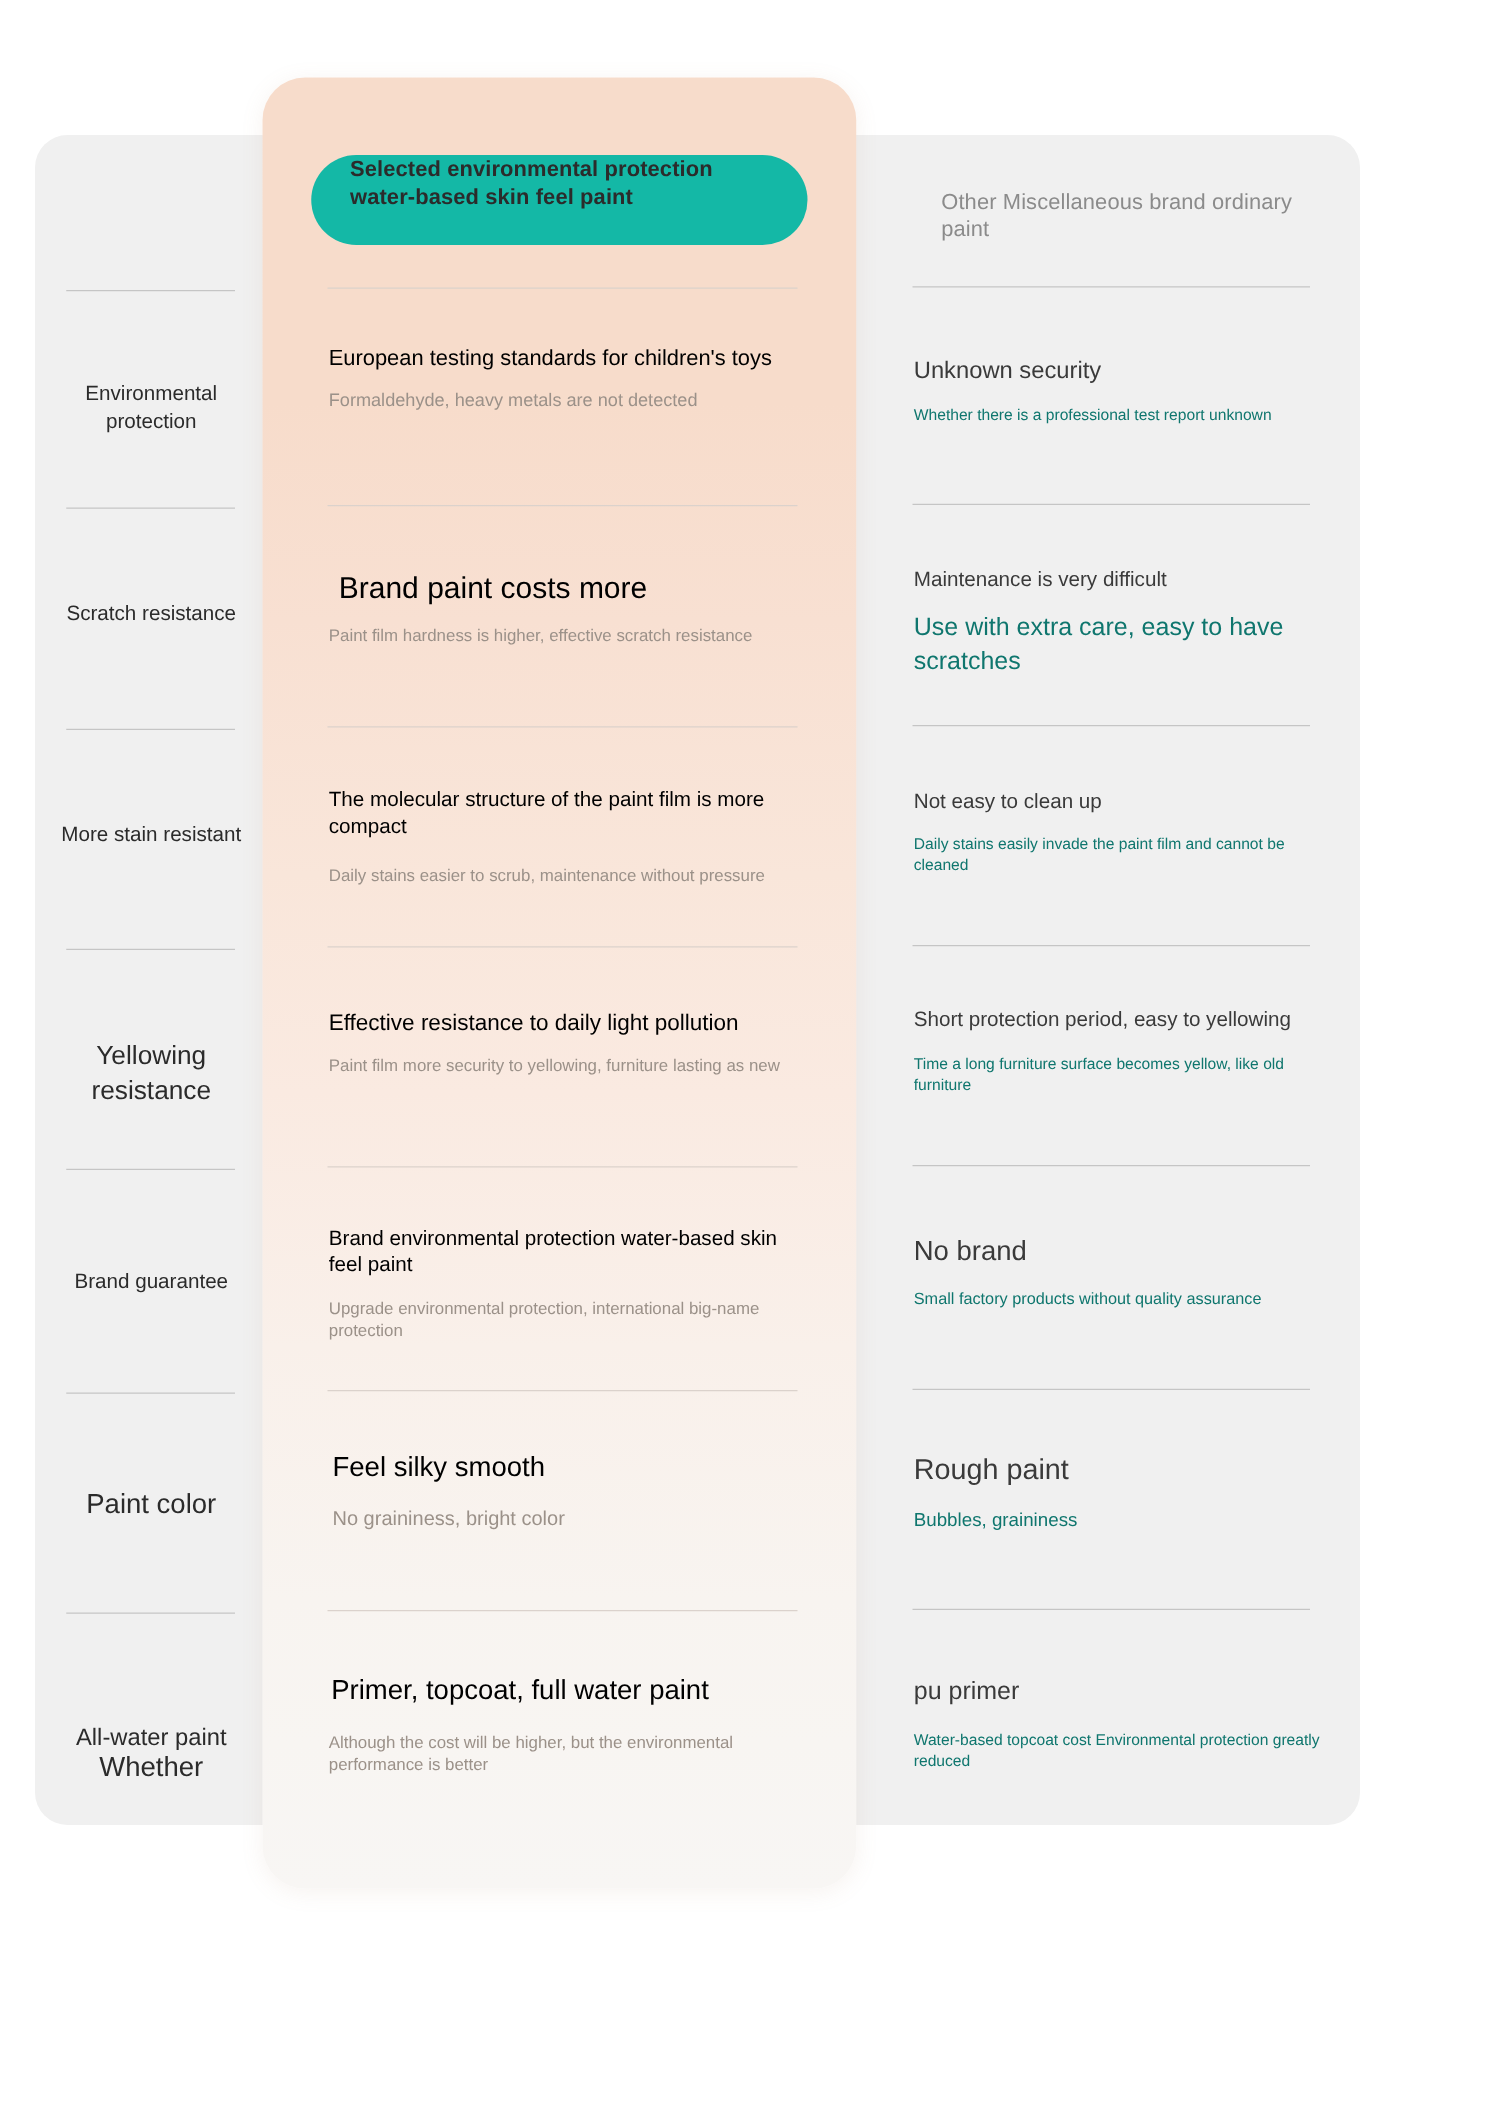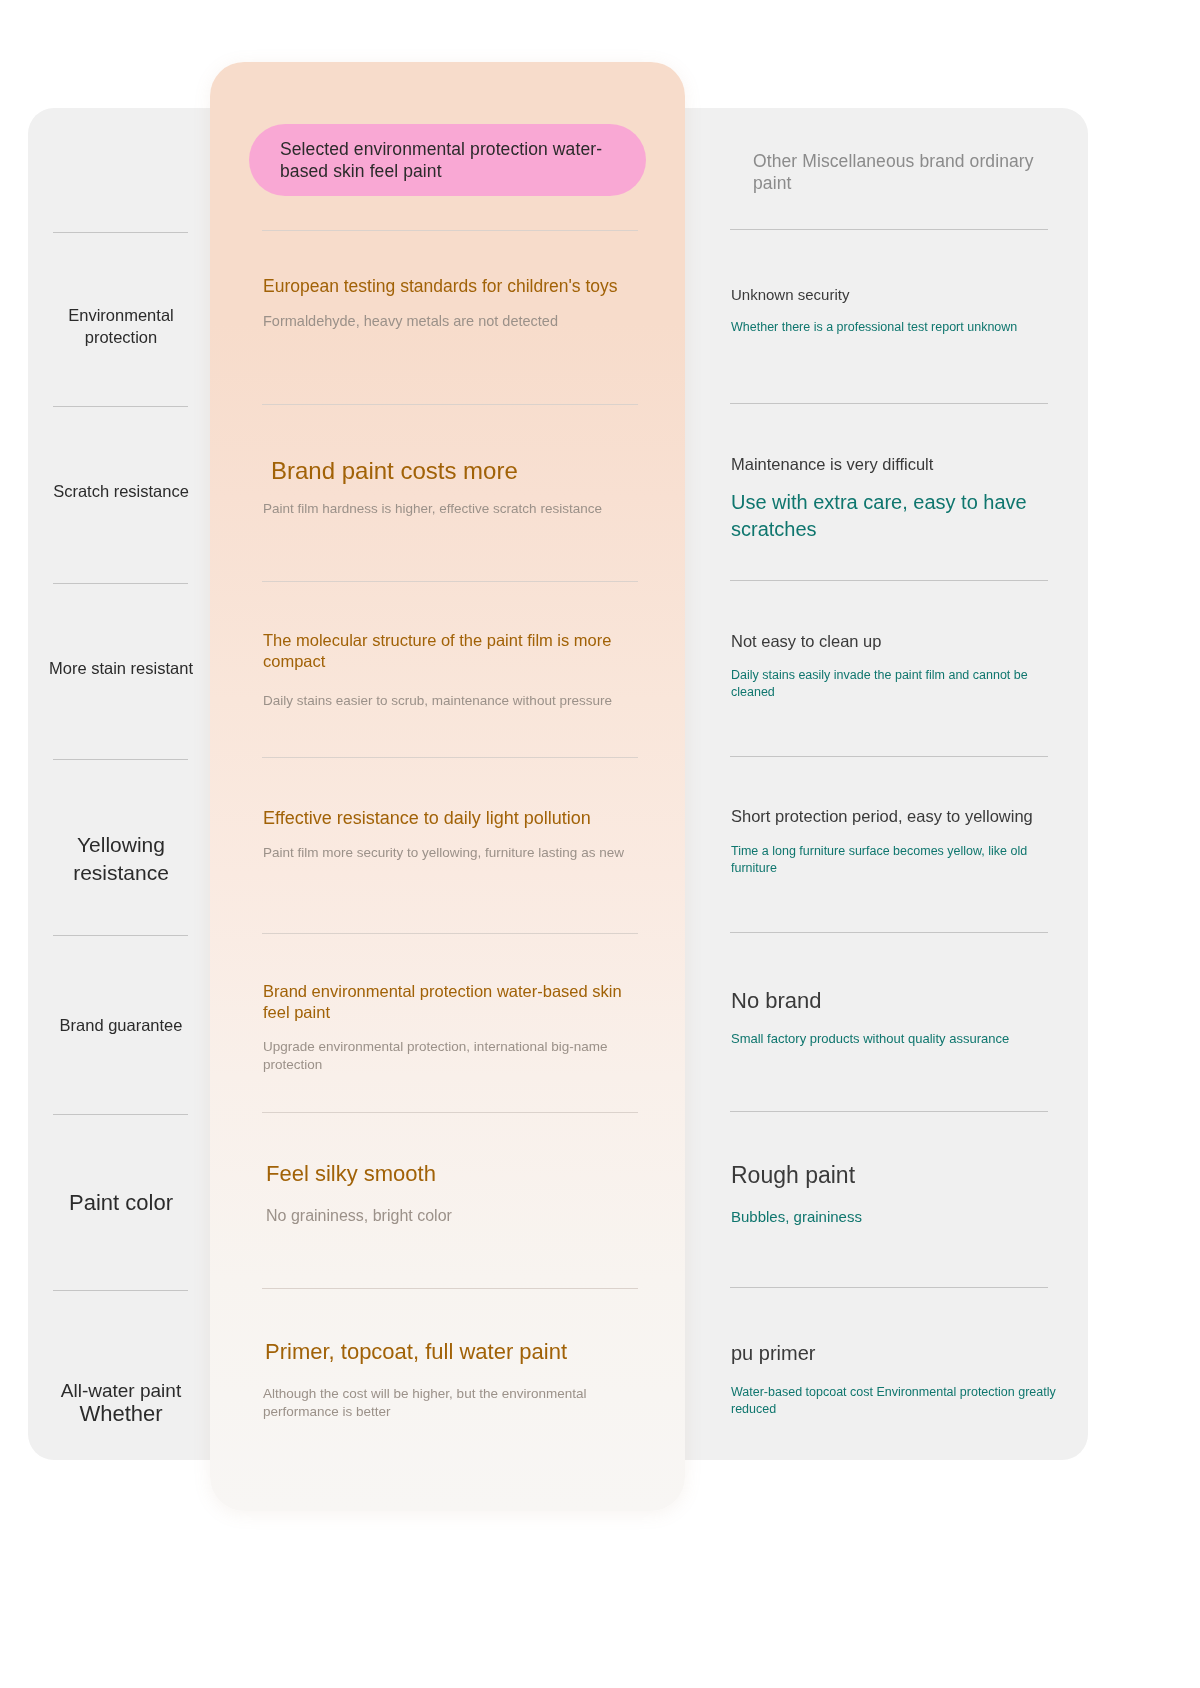--- a/index.html
+++ b/index.html
@@ -52,25 +52,25 @@
     box-shadow: 0 3px 18px rgba(180,140,110,0.10);
   }
 
   
   .header-pill {
     position: absolute;
     left: 249px;
     top: 124px;
     width: 397px;
     height: 72px;
-    background: #f9a8d4;
+    background: #14b8a6;
     border-radius: 36px;
     display: flex;
-    align-items: center;
     padding: 0 0 0 31px;
+    font-weight: bold;
   }
   .header-pill-text {
     font-size: 17.5px;
     line-height: 1.28;
     color: #2b2b2b;
     letter-spacing: 0.1px;
     max-width: 330px;
   }
 
   .right-header {
@@ -103,21 +103,21 @@
     line-height: 1.32;
   }
 
   
   .cell-mid {
     position: absolute;
     left: 263px;
     width: 378px;
   }
   .cell-mid .title {
-    color: #a16207;
+    color: #000000;
     line-height: 1.3;
   }
   .cell-mid .desc {
     color: #9b9189;
     line-height: 1.34;
   }
 
   
   .cell-right {
     position: absolute;
@@ -152,21 +152,21 @@
   <div class="hr right" style="top:229px;"></div>
 
   <div class="row-label" style="top:305px; font-size:16.5px;">Environmental protection</div>
 
   <div class="cell-mid" style="top:275px;">
     <div class="title" style="font-size:17.5px;">European testing standards for children's toys</div>
     <div class="desc" style="font-size:14.5px; margin-top:14px;">Formaldehyde, heavy metals are not detected</div>
   </div>
 
   <div class="cell-right" style="top:285px;">
-    <div class="title" style="font-size:15px;">Unknown security</div>
+    <div class="title" style="font-size:19px;">Unknown security</div>
     <div class="desc" style="font-size:12.5px; margin-top:14px;">Whether there is a professional test report unknown</div>
   </div>
 
   <div class="hr left" style="top:406px;"></div>
   <div class="hr mid" style="top:404px;"></div>
   <div class="hr right" style="top:403px;"></div>
 
   <div class="row-label" style="top:481px; font-size:16.5px;">Scratch resistance</div>
 
   <div class="cell-mid" style="top:455px;">

